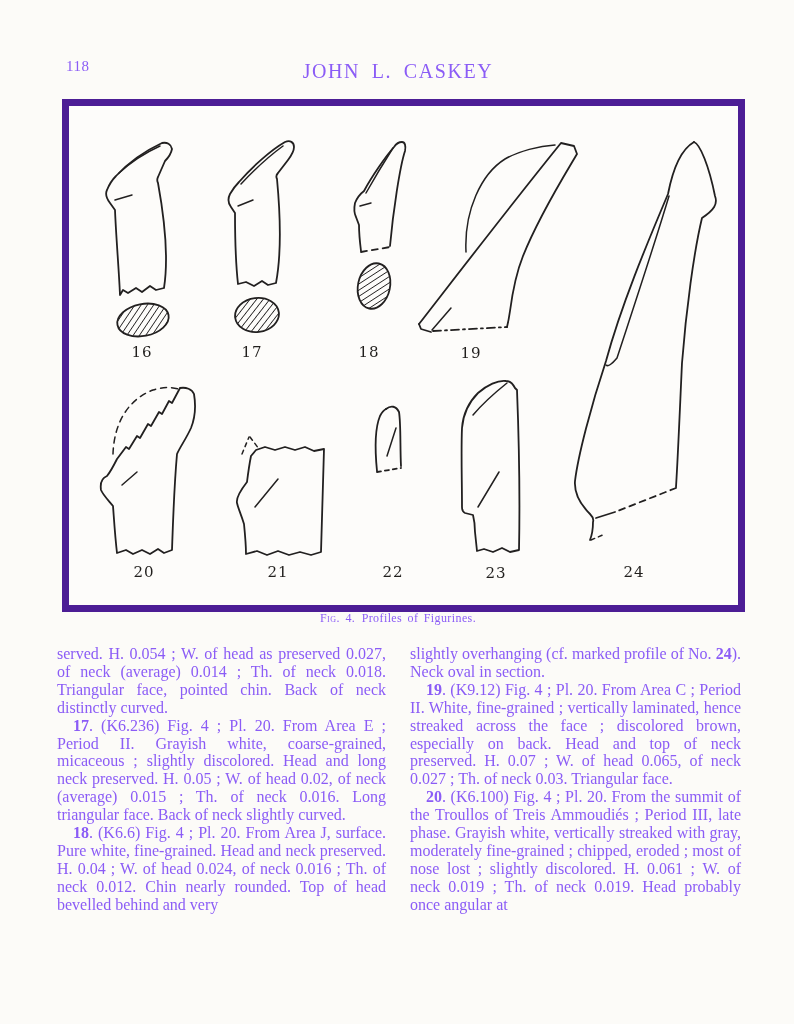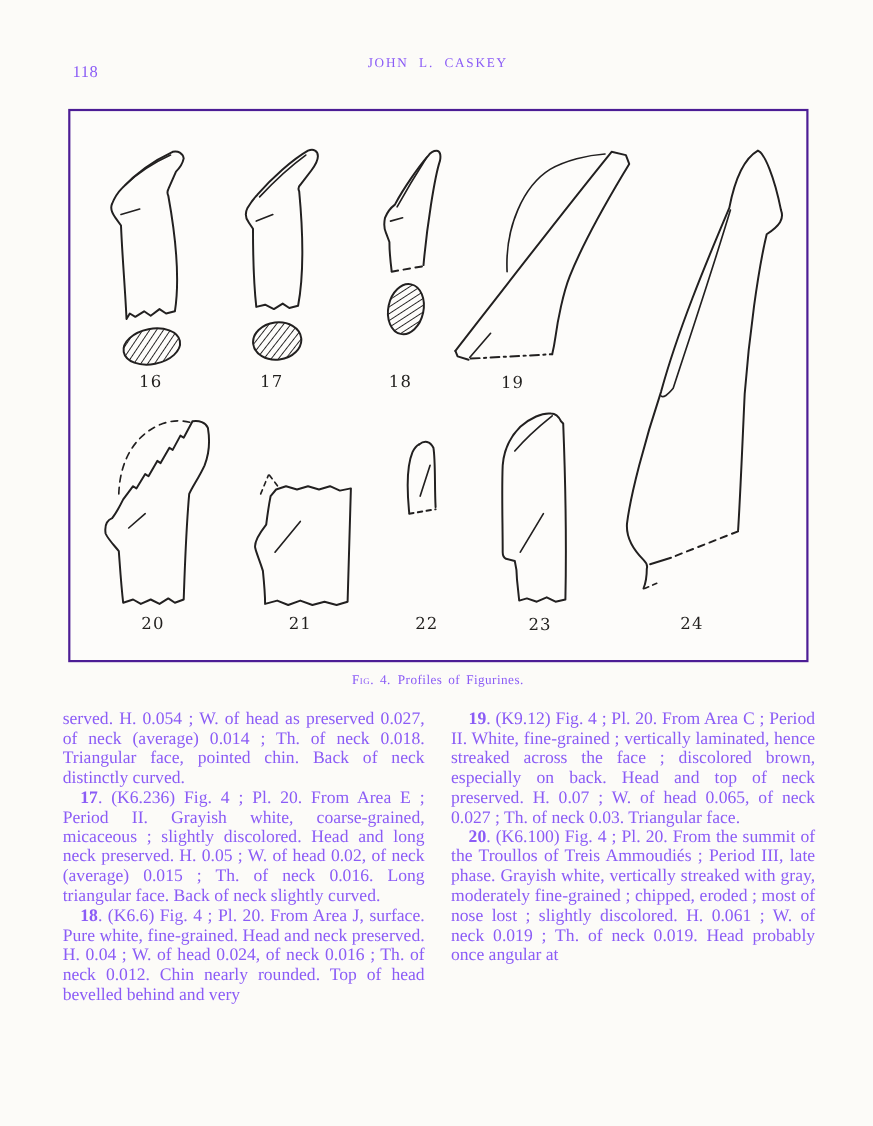--- a/index.html
+++ b/index.html
@@ -9,27 +9,27 @@
     background:#fcfbf8;
     font-family:"Liberation Serif", serif;
     color:#8b5cf6;
     overflow:hidden;
   }
   .page-number{
     position:absolute;left:66px;top:58px;
     font-size:15px;letter-spacing:.5px;
   }
   .running-head{
-    position:absolute;left:62px;top:50px;width:672px;
-    text-align:center;font-size:12px;letter-spacing:1.6px;word-spacing:5px;
+    position:absolute;left:62px;top:60px;width:672px;
+    text-align:center;font-size:20px;letter-spacing:1.6px;word-spacing:5px;
   }
   .figure-box{
     position:absolute;left:62px;top:99px;
     width:669px;height:499px;
-    border:2px solid #4c1d95;
+    border:7px solid #4c1d95;
     background:#fdfcfa;
   }
   .figure-box svg{display:block;width:669px;height:499px;}
   .profile{fill:none;stroke:#222020;stroke-width:1.8;stroke-linecap:round;stroke-linejoin:round;}
   .thin{stroke-width:1.5;}
   .dash{stroke-dasharray:6 5;}
   .dash2{stroke-dasharray:4 4;}
   .dots{stroke-dasharray:8 4 2 4;}
   .section{stroke:#222020;stroke-width:1.8;}
   .fig-label{
@@ -153,17 +153,18 @@
 
   <div class="caption"><span class="sc">Fig.</span><span> 4. Profiles of Figurines.</span></div>
 
   <div class="col col-left">
     <p><span>served. H. 0.054&nbsp;; W. of head as preserved 0.027, of neck (average) 0.014&nbsp;; Th. of neck 0.018. Triangular face, pointed chin. Back of neck distinctly curved.</span></p>
     <p class="indent"><span class="b">17</span><span>. (K6.236) Fig. 4&nbsp;; Pl. 20. From Area E&nbsp;; Period II. Grayish white, coarse-grained, micaceous&nbsp;; slightly discolored. Head and long neck preserved. H. 0.05&nbsp;; W. of head 0.02, of neck (average) 0.015&nbsp;; Th. of neck 0.016. Long triangular face. Back of neck slightly curved.</span></p>
     <p class="indent"><span class="b">18</span><span>. (K6.6) Fig. 4&nbsp;; Pl. 20. From Area J, surface. Pure white, fine-grained. Head and neck preserved. H. 0.04&nbsp;; W. of head 0.024, of neck 0.016&nbsp;; Th. of neck 0.012. Chin nearly rounded. Top of head bevelled behind and very</span></p>
   </div>
 
   <div class="col col-right">
+    <p><span>slightly overhanging (cf. marked profile of No. </span><span class="b">24</span><span>). Neck oval in section.</span></p>
     <p class="indent"><span class="b">19</span><span>. (K9.12) Fig. 4&nbsp;; Pl. 20. From Area C&nbsp;; Period II. White, fine-grained&nbsp;; vertically laminated, hence streaked across the face&nbsp;; discolored brown, especially on back. Head and top of neck preserved. H. 0.07&nbsp;; W. of head 0.065, of neck 0.027&nbsp;; Th. of neck 0.03. Triangular face.</span></p>
     <p class="indent"><span class="b">20</span><span>. (K6.100) Fig. 4&nbsp;; Pl. 20. From the summit of the Troullos of Treis Ammoudiés&nbsp;; Period III, late phase. Grayish white, vertically streaked with gray, moderately fine-grained&nbsp;; chipped, eroded&nbsp;; most of nose lost&nbsp;; slightly discolored. H. 0.061&nbsp;; W. of neck 0.019&nbsp;; Th. of neck 0.019. Head probably once angular at</span></p>
   </div>
 
 </div>
 
 </body></html>

